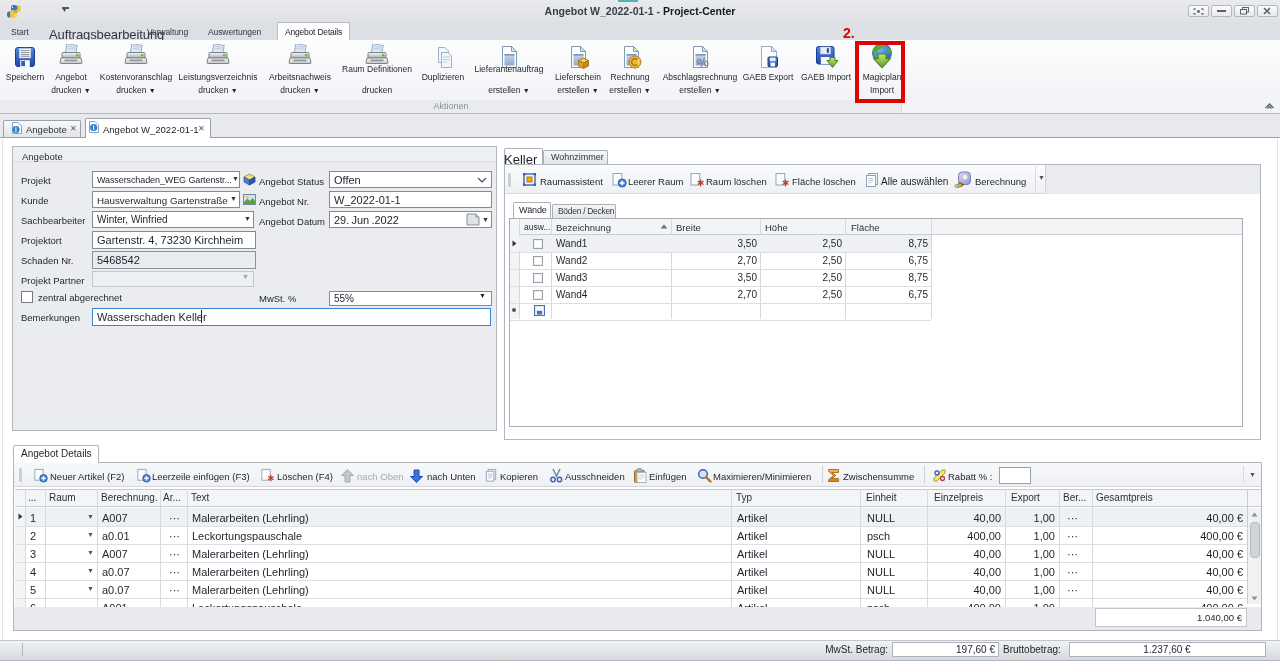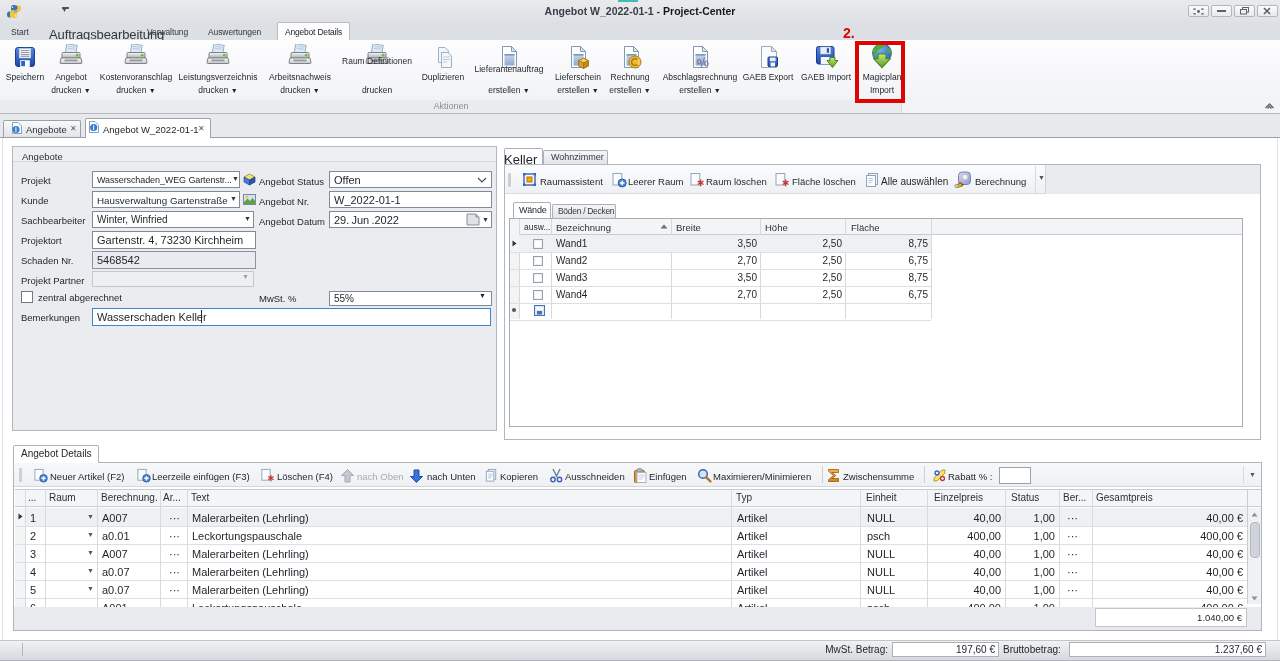--- a/index.html
+++ b/index.html
@@ -190,21 +190,21 @@
 
 <div class="tx ctr" style="left:-35px;top:72px;width:120px">Speichern</div>
 <div class="tx ctr" style="left:11px;top:72px;width:120px">Angebot</div>
 <div class="tx ctr" style="left:11px;top:85px;width:120px">drucken <span style="font-size:7px">▼</span></div>
 <div class="tx ctr" style="left:76px;top:72px;width:120px">Kostenvoranschlag</div>
 <div class="tx ctr" style="left:76px;top:85px;width:120px">drucken <span style="font-size:7px">▼</span></div>
 <div class="tx ctr" style="left:158px;top:72px;width:120px">Leistungsverzeichnis</div>
 <div class="tx ctr" style="left:158px;top:85px;width:120px">drucken <span style="font-size:7px">▼</span></div>
 <div class="tx ctr" style="left:240px;top:72px;width:120px">Arbeitsnachweis</div>
 <div class="tx ctr" style="left:240px;top:85px;width:120px">drucken <span style="font-size:7px">▼</span></div>
-<div class="tx ctr" style="left:317px;top:56px;width:120px">Raum Definitionen</div>
+<div class="tx ctr" style="left:317px;top:64px;width:120px">Raum Definitionen</div>
 <div class="tx ctr" style="left:317px;top:85px;width:120px">drucken</div>
 <div class="tx ctr" style="left:383px;top:72px;width:120px">Duplizieren</div>
 <div class="tx ctr" style="left:449px;top:64px;width:120px">Lieferantenauftrag</div>
 <div class="tx ctr" style="left:449px;top:85px;width:120px">erstellen <span style="font-size:7px">▼</span></div>
 <div class="tx ctr" style="left:518px;top:72px;width:120px">Lieferschein</div>
 <div class="tx ctr" style="left:518px;top:85px;width:120px">erstellen <span style="font-size:7px">▼</span></div>
 <div class="tx ctr" style="left:570px;top:72px;width:120px">Rechnung</div>
 <div class="tx ctr" style="left:570px;top:85px;width:120px">erstellen <span style="font-size:7px">▼</span></div>
 <div class="tx ctr" style="left:640px;top:72px;width:120px">Abschlagsrechnung</div>
 <div class="tx ctr" style="left:640px;top:85px;width:120px">erstellen <span style="font-size:7px">▼</span></div>
@@ -516,21 +516,21 @@
 <div class="a" style="left:1059px;top:489px;width:1px;height:118px;background:#d8dbde;z-index:3"></div>
 <div class="a" style="left:1092px;top:489px;width:1px;height:118px;background:#d8dbde;z-index:3"></div>
 <div class="tx" style="left:28px;top:492px;color:#2b2f36">...</div>
 <div class="tx" style="left:49px;top:492px;color:#2b2f36">Raum</div>
 <div class="tx" style="left:101px;top:492px;color:#2b2f36">Berechnung.</div>
 <div class="tx" style="left:163px;top:492px;color:#2b2f36">Ar...</div>
 <div class="tx" style="left:191px;top:492px;color:#2b2f36">Text</div>
 <div class="tx" style="left:736px;top:492px;color:#2b2f36">Typ</div>
 <div class="tx" style="left:866px;top:492px;color:#2b2f36">Einheit</div>
 <div class="tx" style="left:934px;top:492px;color:#2b2f36">Einzelpreis</div>
-<div class="tx" style="left:1011px;top:492px;color:#2b2f36">Status</div>
+<div class="tx" style="left:1011px;top:492px;color:#2b2f36">Export</div>
 <div class="tx" style="left:1063px;top:492px;color:#2b2f36">Ber...</div>
 <div class="tx" style="left:1096px;top:492px;color:#2b2f36">Gesamtpreis</div>
 <div class="a" style="left:15px;top:508px;width:1232px;height:99px;overflow:hidden;font-size:11px">
  <div class="a" style="left:0;top:0;width:11px;height:99px;background:#f3f4f6"></div>
  <div class="a" style="left:11px;top:0;width:1222px;height:17.5px;background:#eef0f2"></div>
  <div class="a" style="left:0;top:17.5px;width:1233px;height:1px;background:#dde0e3"></div>
  <div class="a" style="left:0;top:35.5px;width:1233px;height:1px;background:#dde0e3"></div>
  <div class="a" style="left:0;top:53.5px;width:1233px;height:1px;background:#dde0e3"></div>
  <div class="a" style="left:0;top:71.5px;width:1233px;height:1px;background:#dde0e3"></div>
  <div class="a" style="left:0;top:89.5px;width:1233px;height:1px;background:#dde0e3"></div>
@@ -616,13 +616,13 @@
 <div class="a" style="left:1095px;top:608px;width:152px;height:19px;background:#fff;border:1px solid #c2c6cb"></div>
 <div class="tx rt" style="left:1140px;top:612px;width:102px;font-size:9.5px">1.040,00 €</div>
 
 <div class="a" style="left:0;top:640px;width:1280px;height:21px;background:linear-gradient(#f0f2f4,#d6d9dd);border-top:1px solid #c2c5ca;border-bottom:1px solid #b2b6bc"></div>
 <div class="a" style="left:22px;top:643px;width:1px;height:13px;background:#b4b8be"></div>
 <div class="tx" style="left:760px;top:644px;width:128px;text-align:right;color:#23262c">MwSt. Betrag:</div>
 <div class="a" style="left:892px;top:642px;width:107px;height:15px;background:#fff;border:1px solid #abb1b8"></div>
 <div class="tx" style="left:895px;top:644px;width:100px;text-align:right;color:#23262c">197,60 €</div>
 <div class="tx" style="left:1003px;top:644px;color:#23262c">Bruttobetrag:</div>
 <div class="a" style="left:1069px;top:642px;width:197px;height:15px;background:#fff;border:1px solid #abb1b8"></div>
-<div class="tx" style="left:1072px;top:644px;width:190px;text-align:right;color:#23262c">1.237,60 €</div>
+<div class="tx" style="left:1072px;top:644px;width:190px;text-align:center;color:#23262c">1.237,60 €</div>
 
 </body></html>

